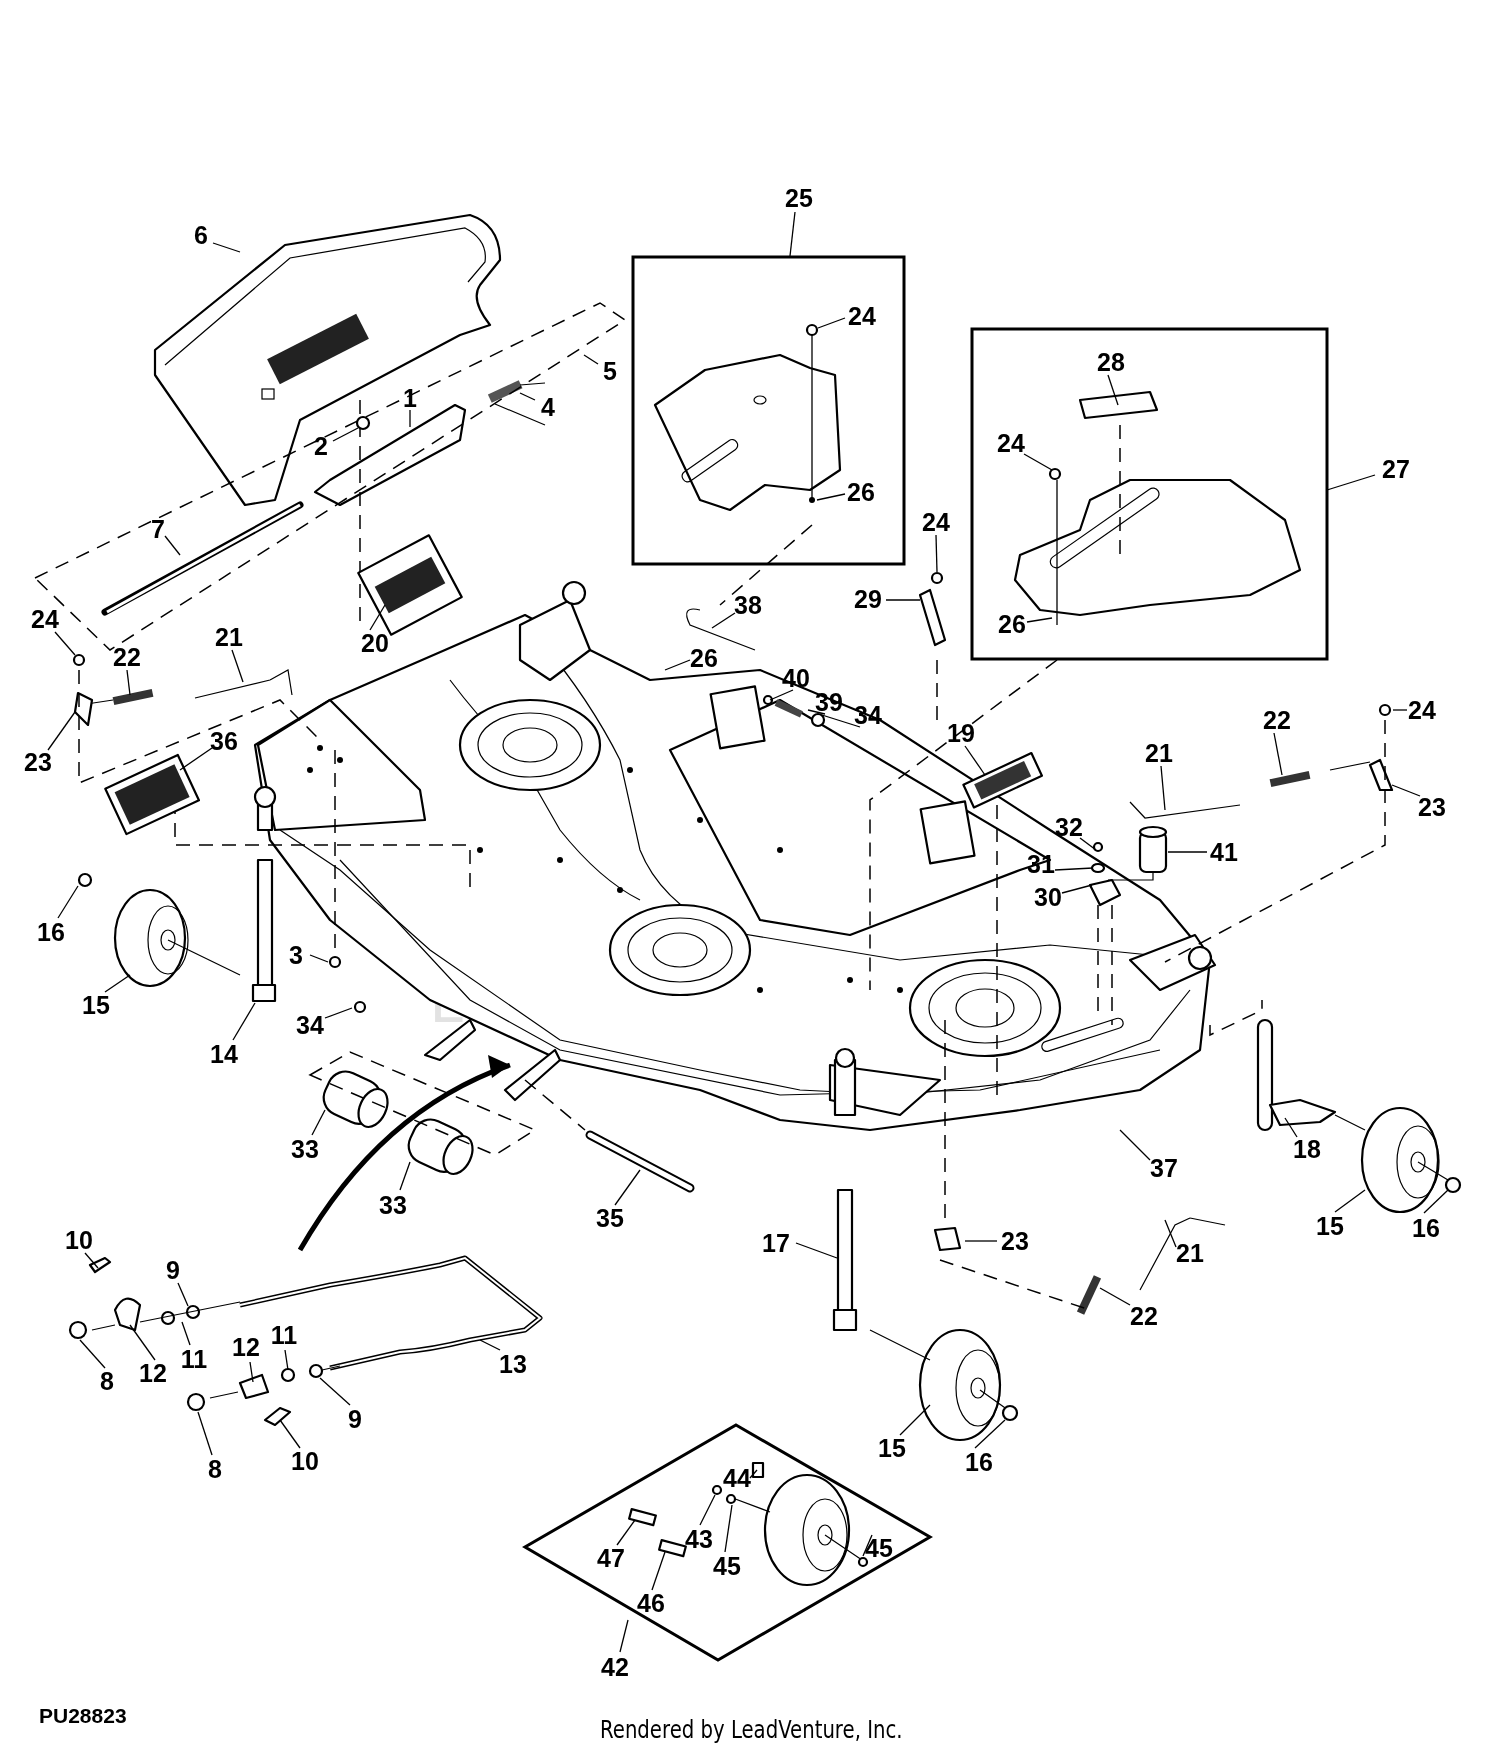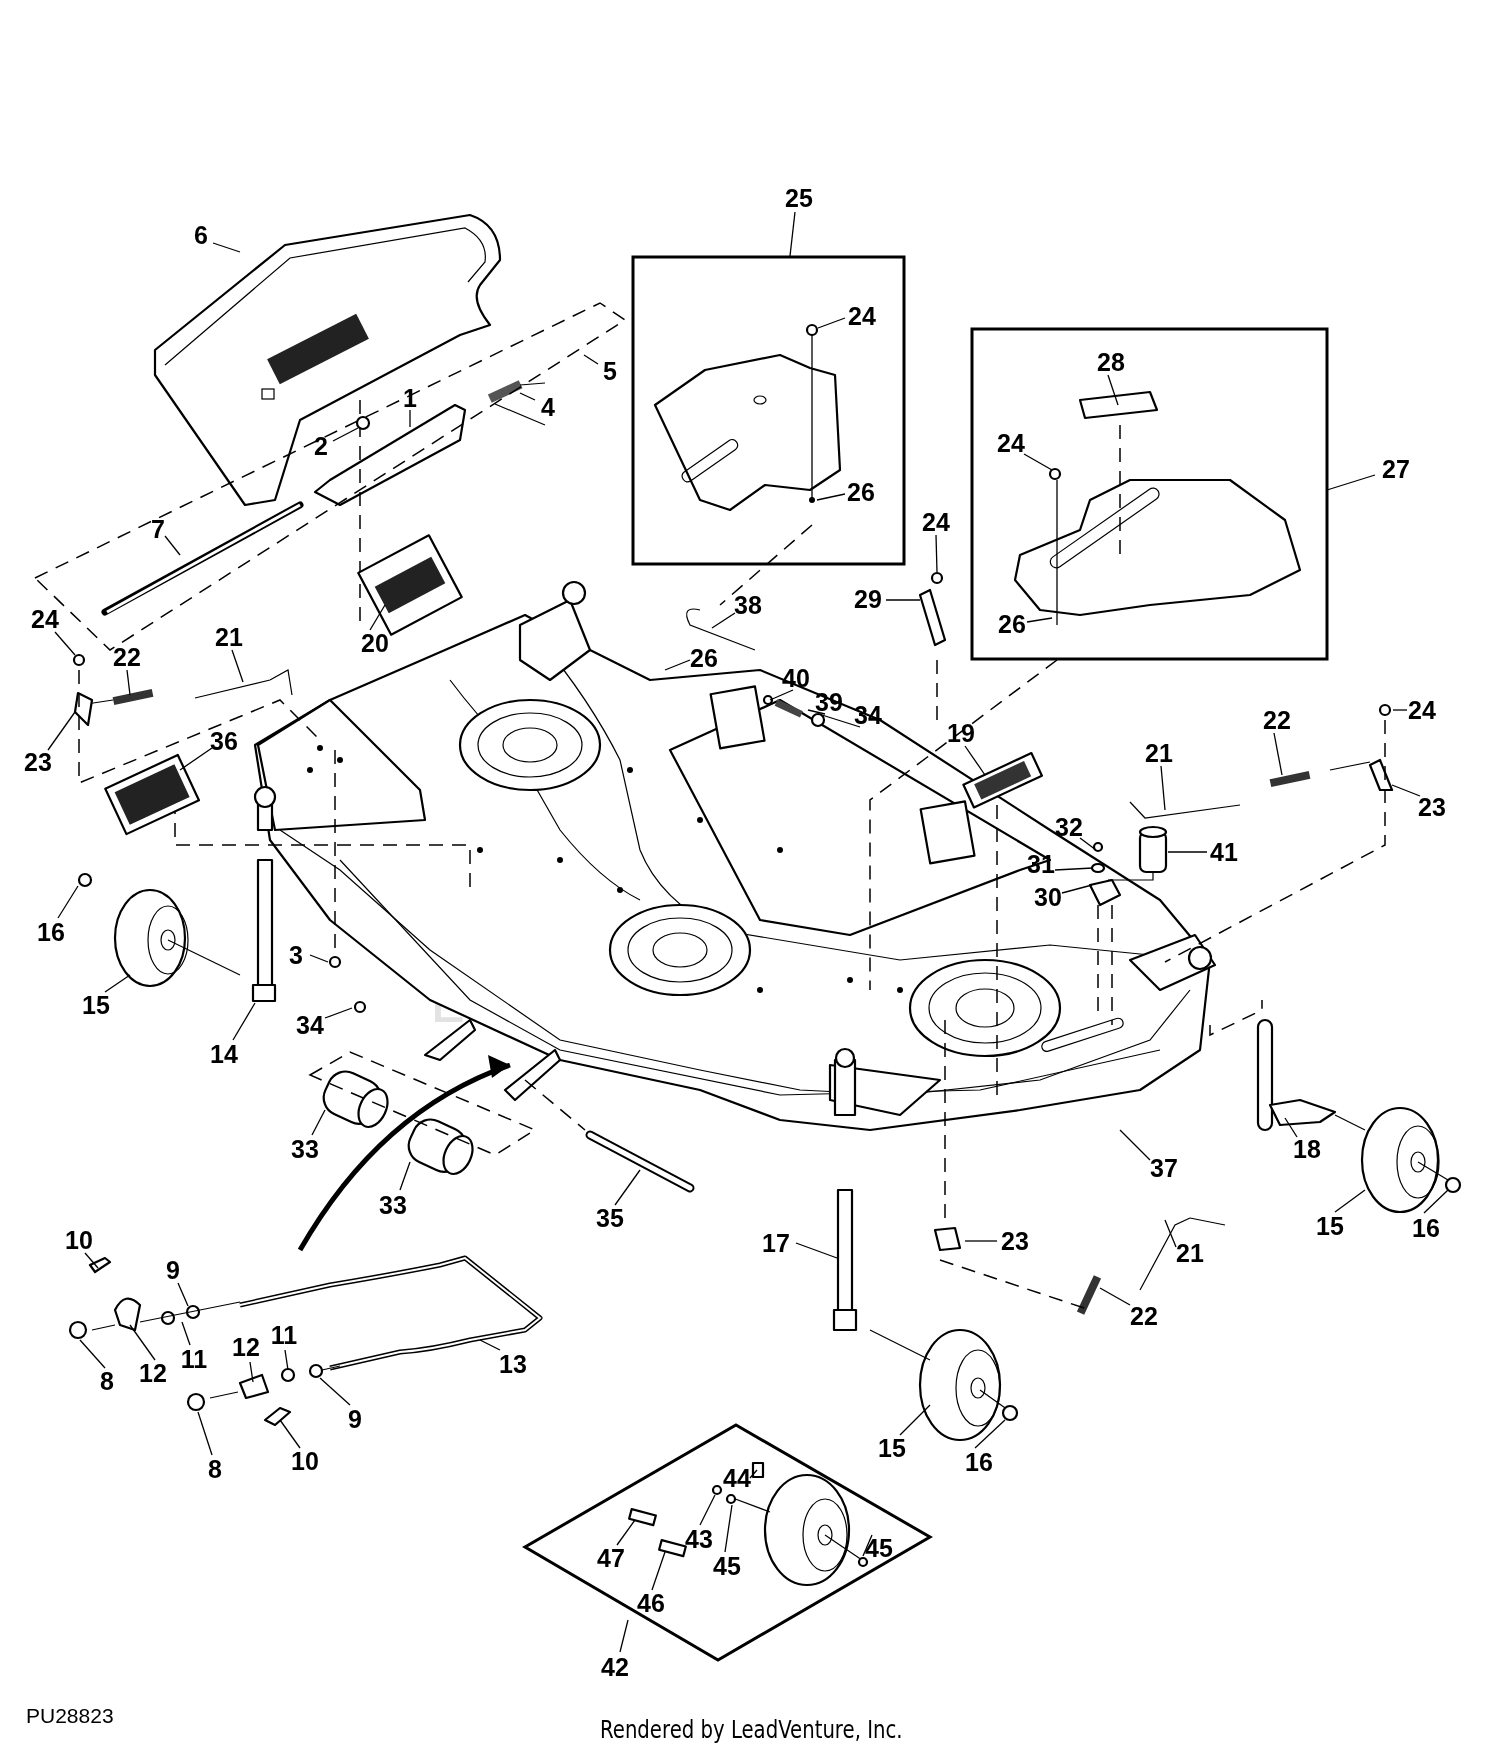--- a/index.html
+++ b/index.html
@@ -10,21 +10,21 @@
              font-size:25px; fill:#000; text-anchor:middle; dominant-baseline:central;
              cursor:pointer; }
   .ln { stroke:#000; stroke-width:1.3; fill:none; }
   .part { stroke:#000; stroke-width:2.2; fill:#fff; stroke-linejoin:round; }
   .thin { stroke:#000; stroke-width:1.2; fill:none; }
   .dash { stroke:#000; stroke-width:1.5; fill:none; stroke-dasharray:14 9; }
   .box { stroke:#000; stroke-width:3; fill:none; }
   .dot { fill:#000; }
   .wm { font-family:"Liberation Sans", sans-serif; font-size:62px; fill:#e2e2e2;
         letter-spacing:22px; text-anchor:middle; }
-  #figure-id { position:absolute; left:26px; top:1704px; font-weight:normal;
+  #figure-id { position:absolute; left:39px; top:1704px; font-weight:bold;
                font-size:21px; color:#000; font-family:"Liberation Sans", sans-serif; }
   #render-credit { position:absolute; left:600px; top:1716px; font-size:24px; color:#000;
                    font-family:"DejaVu Sans", sans-serif; transform:scaleX(0.82);
                    transform-origin:left top; white-space:nowrap; }
 </style>
 </head>
 <body>
 
 <svg id="diagram" viewBox="0 0 1500 1750" xmlns="http://www.w3.org/2000/svg">
 

